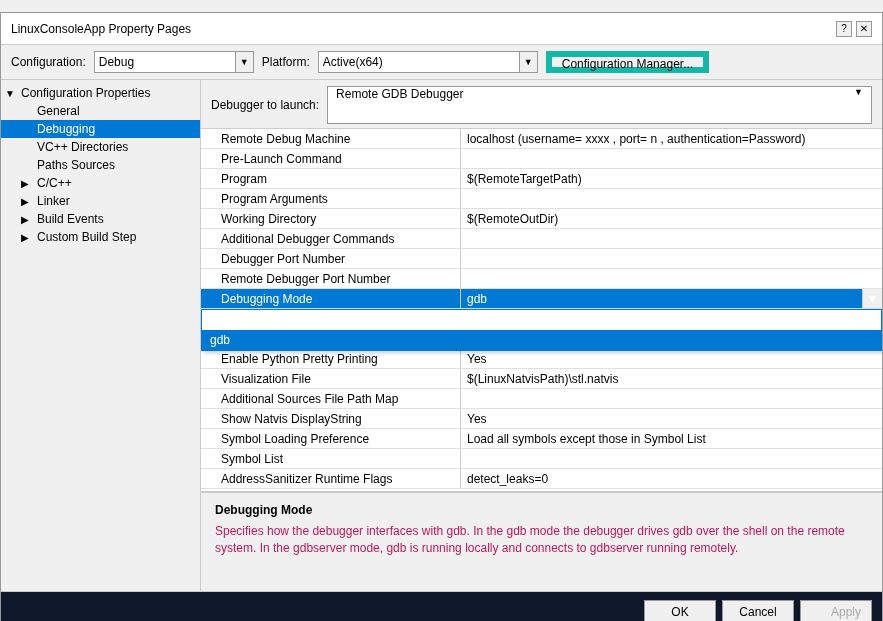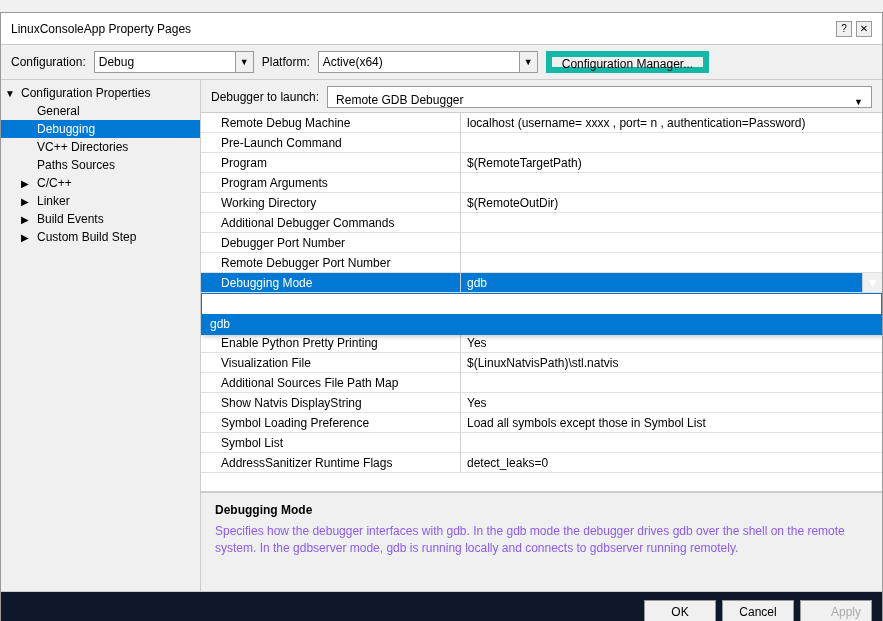--- a/index.html
+++ b/index.html
@@ -122,27 +122,27 @@
       display: flex;
       align-items: center;
       gap: 8px;
       border-bottom: 1px solid #ccc;
     }
     .debugger-label {
       font-size: 12px;
     }
     .debugger-select {
       flex: 1;
-      height: 22px;
+      height: 38px;
       border: 1px solid #999;
       background: #fff;
       font-size: 12px;
       padding: 0 4px;
       display: flex;
-      align-items: flex-end;
+      align-items: flex-start;
       position: relative;
     }
     .properties-grid {
       flex: 1;
       overflow-y: auto;
       background: #fff;
     }
     .prop-row {
       display: flex;
       border-bottom: 1px solid #e0e0e0;
@@ -210,21 +210,21 @@
       min-height: 100px;
     }
     .info-title {
       font-weight: bold;
       font-size: 12px;
       margin-bottom: 6px;
     }
     .info-desc {
       font-size: 12px;
       line-height: 1.4;
-      color: #8b5cf6;
+      color: #be185d;
     }
     .footer {
       display: flex;
       justify-content: flex-end;
       align-items: center;
       padding: 8px 10px;
       gap: 6px;
       background: #0f172a;
       border-top: 1px solid #ccc;
     }

